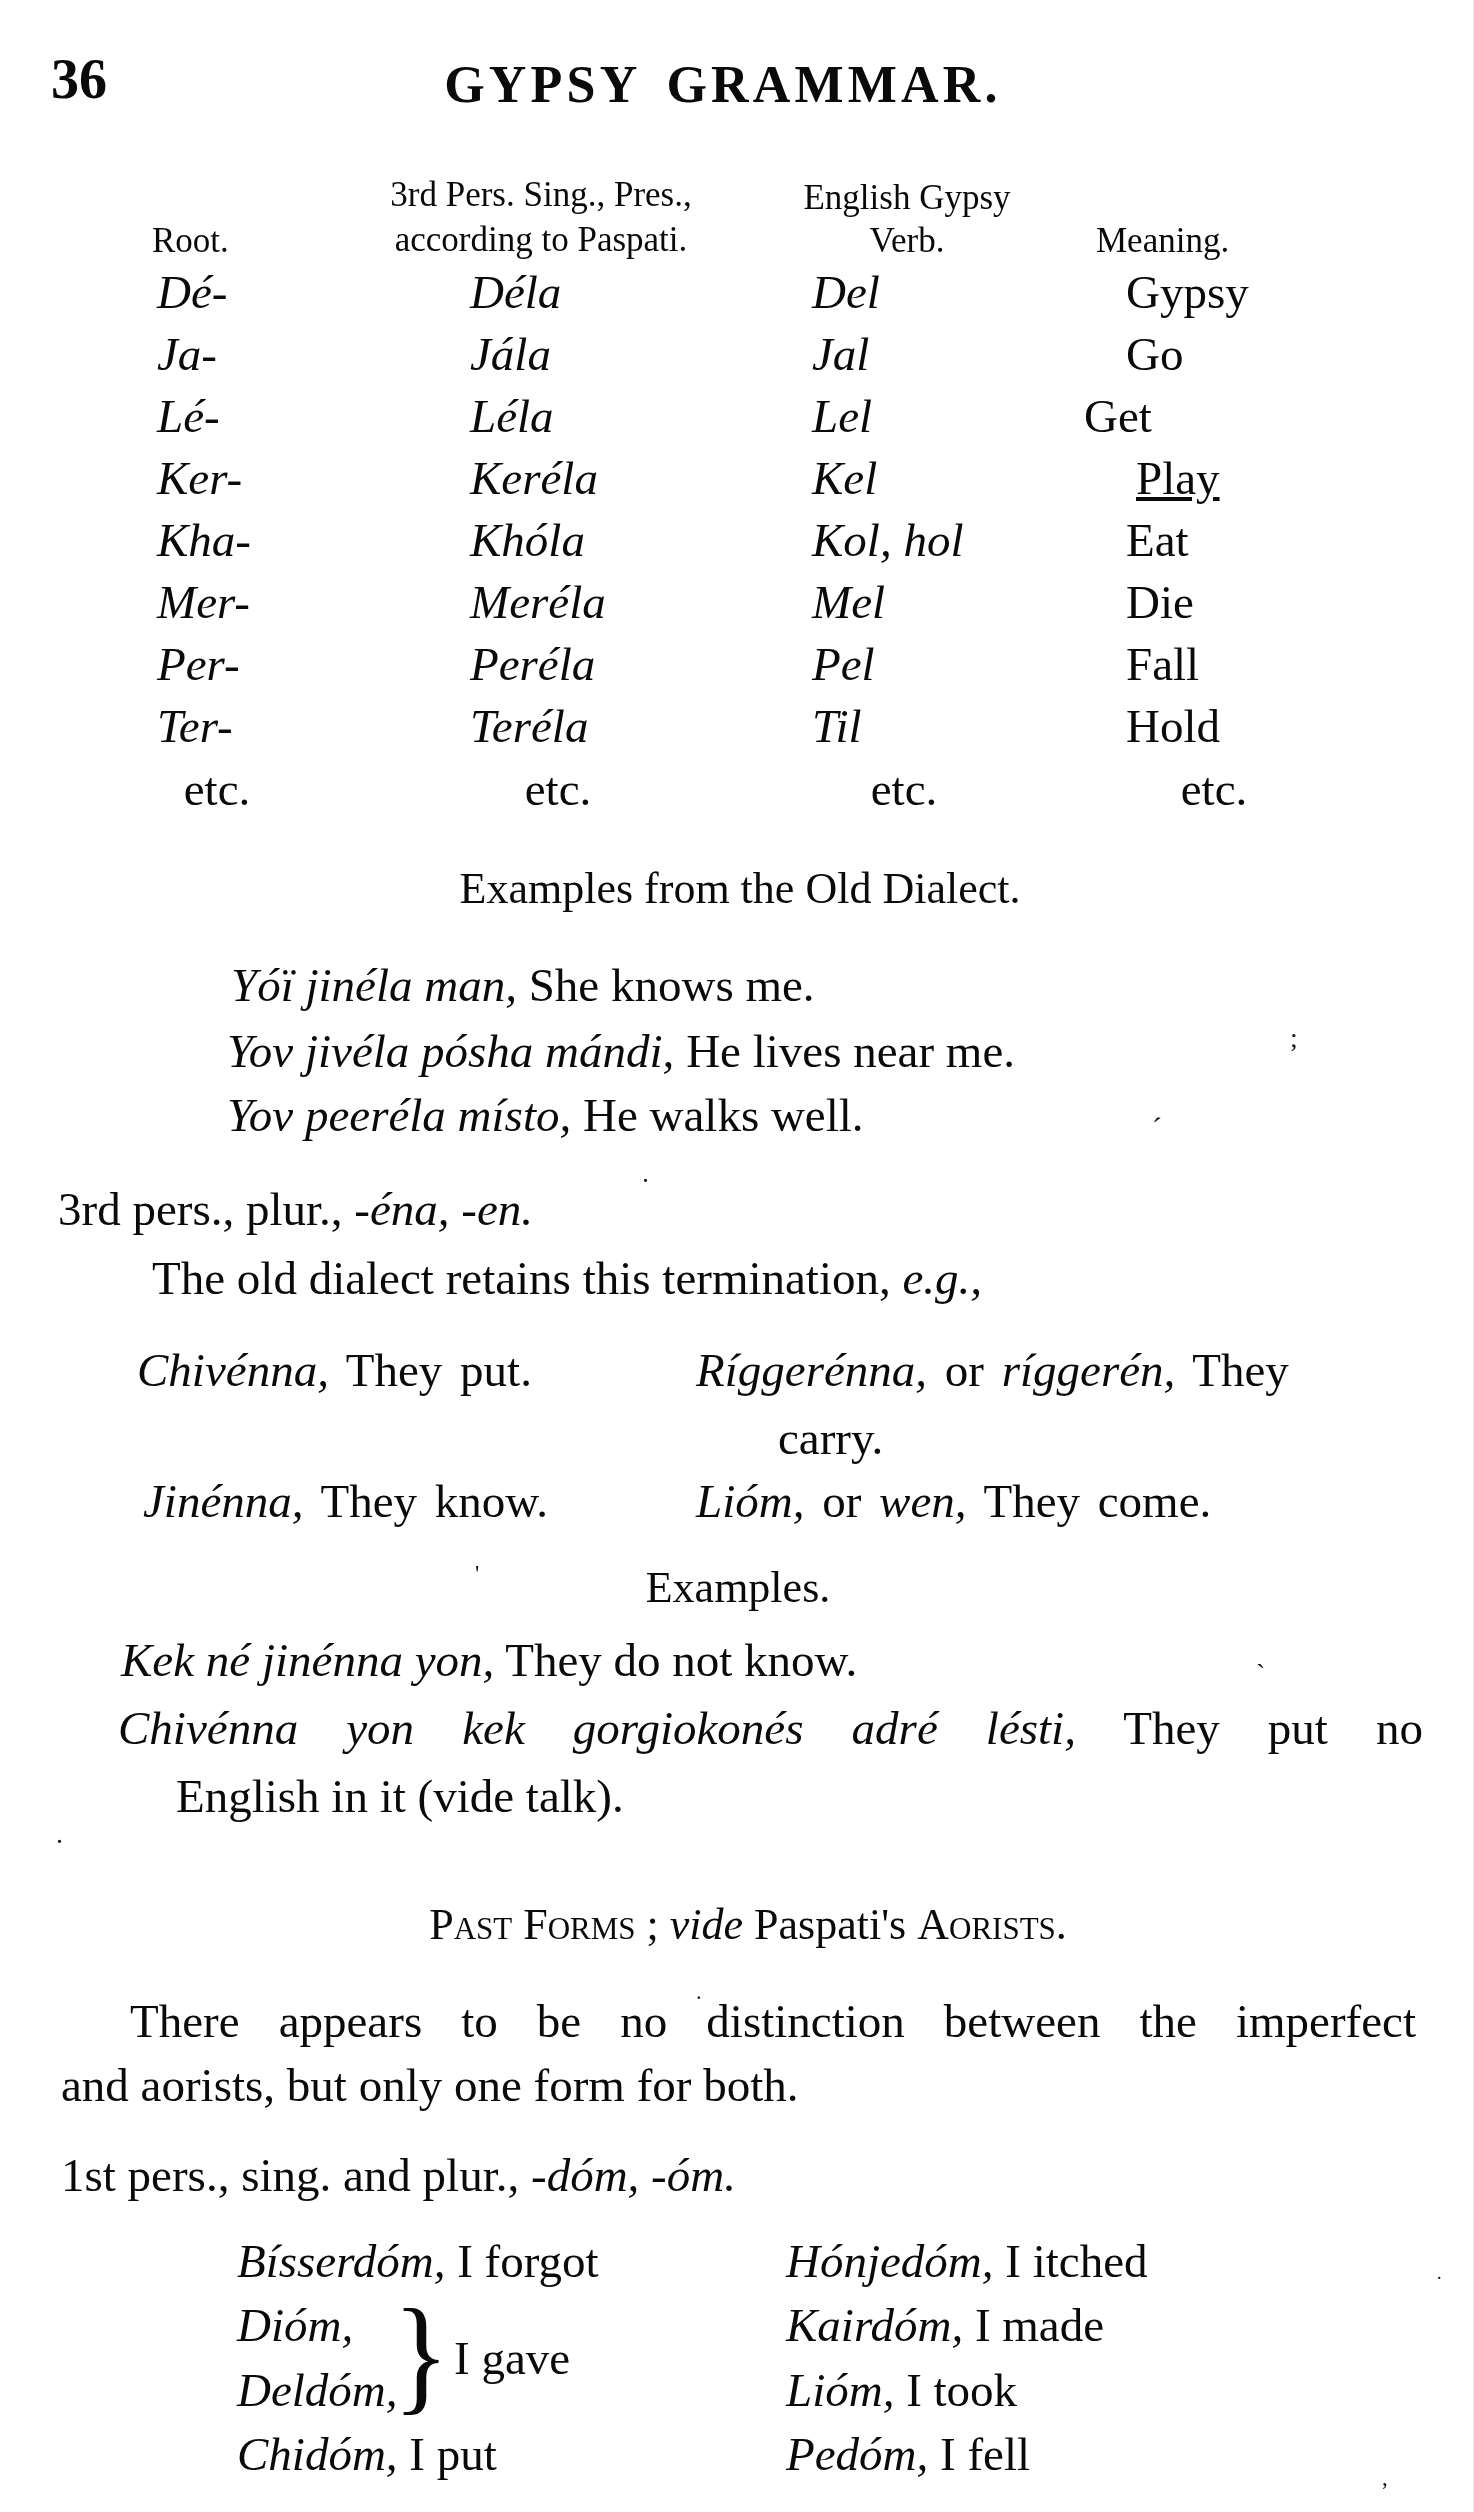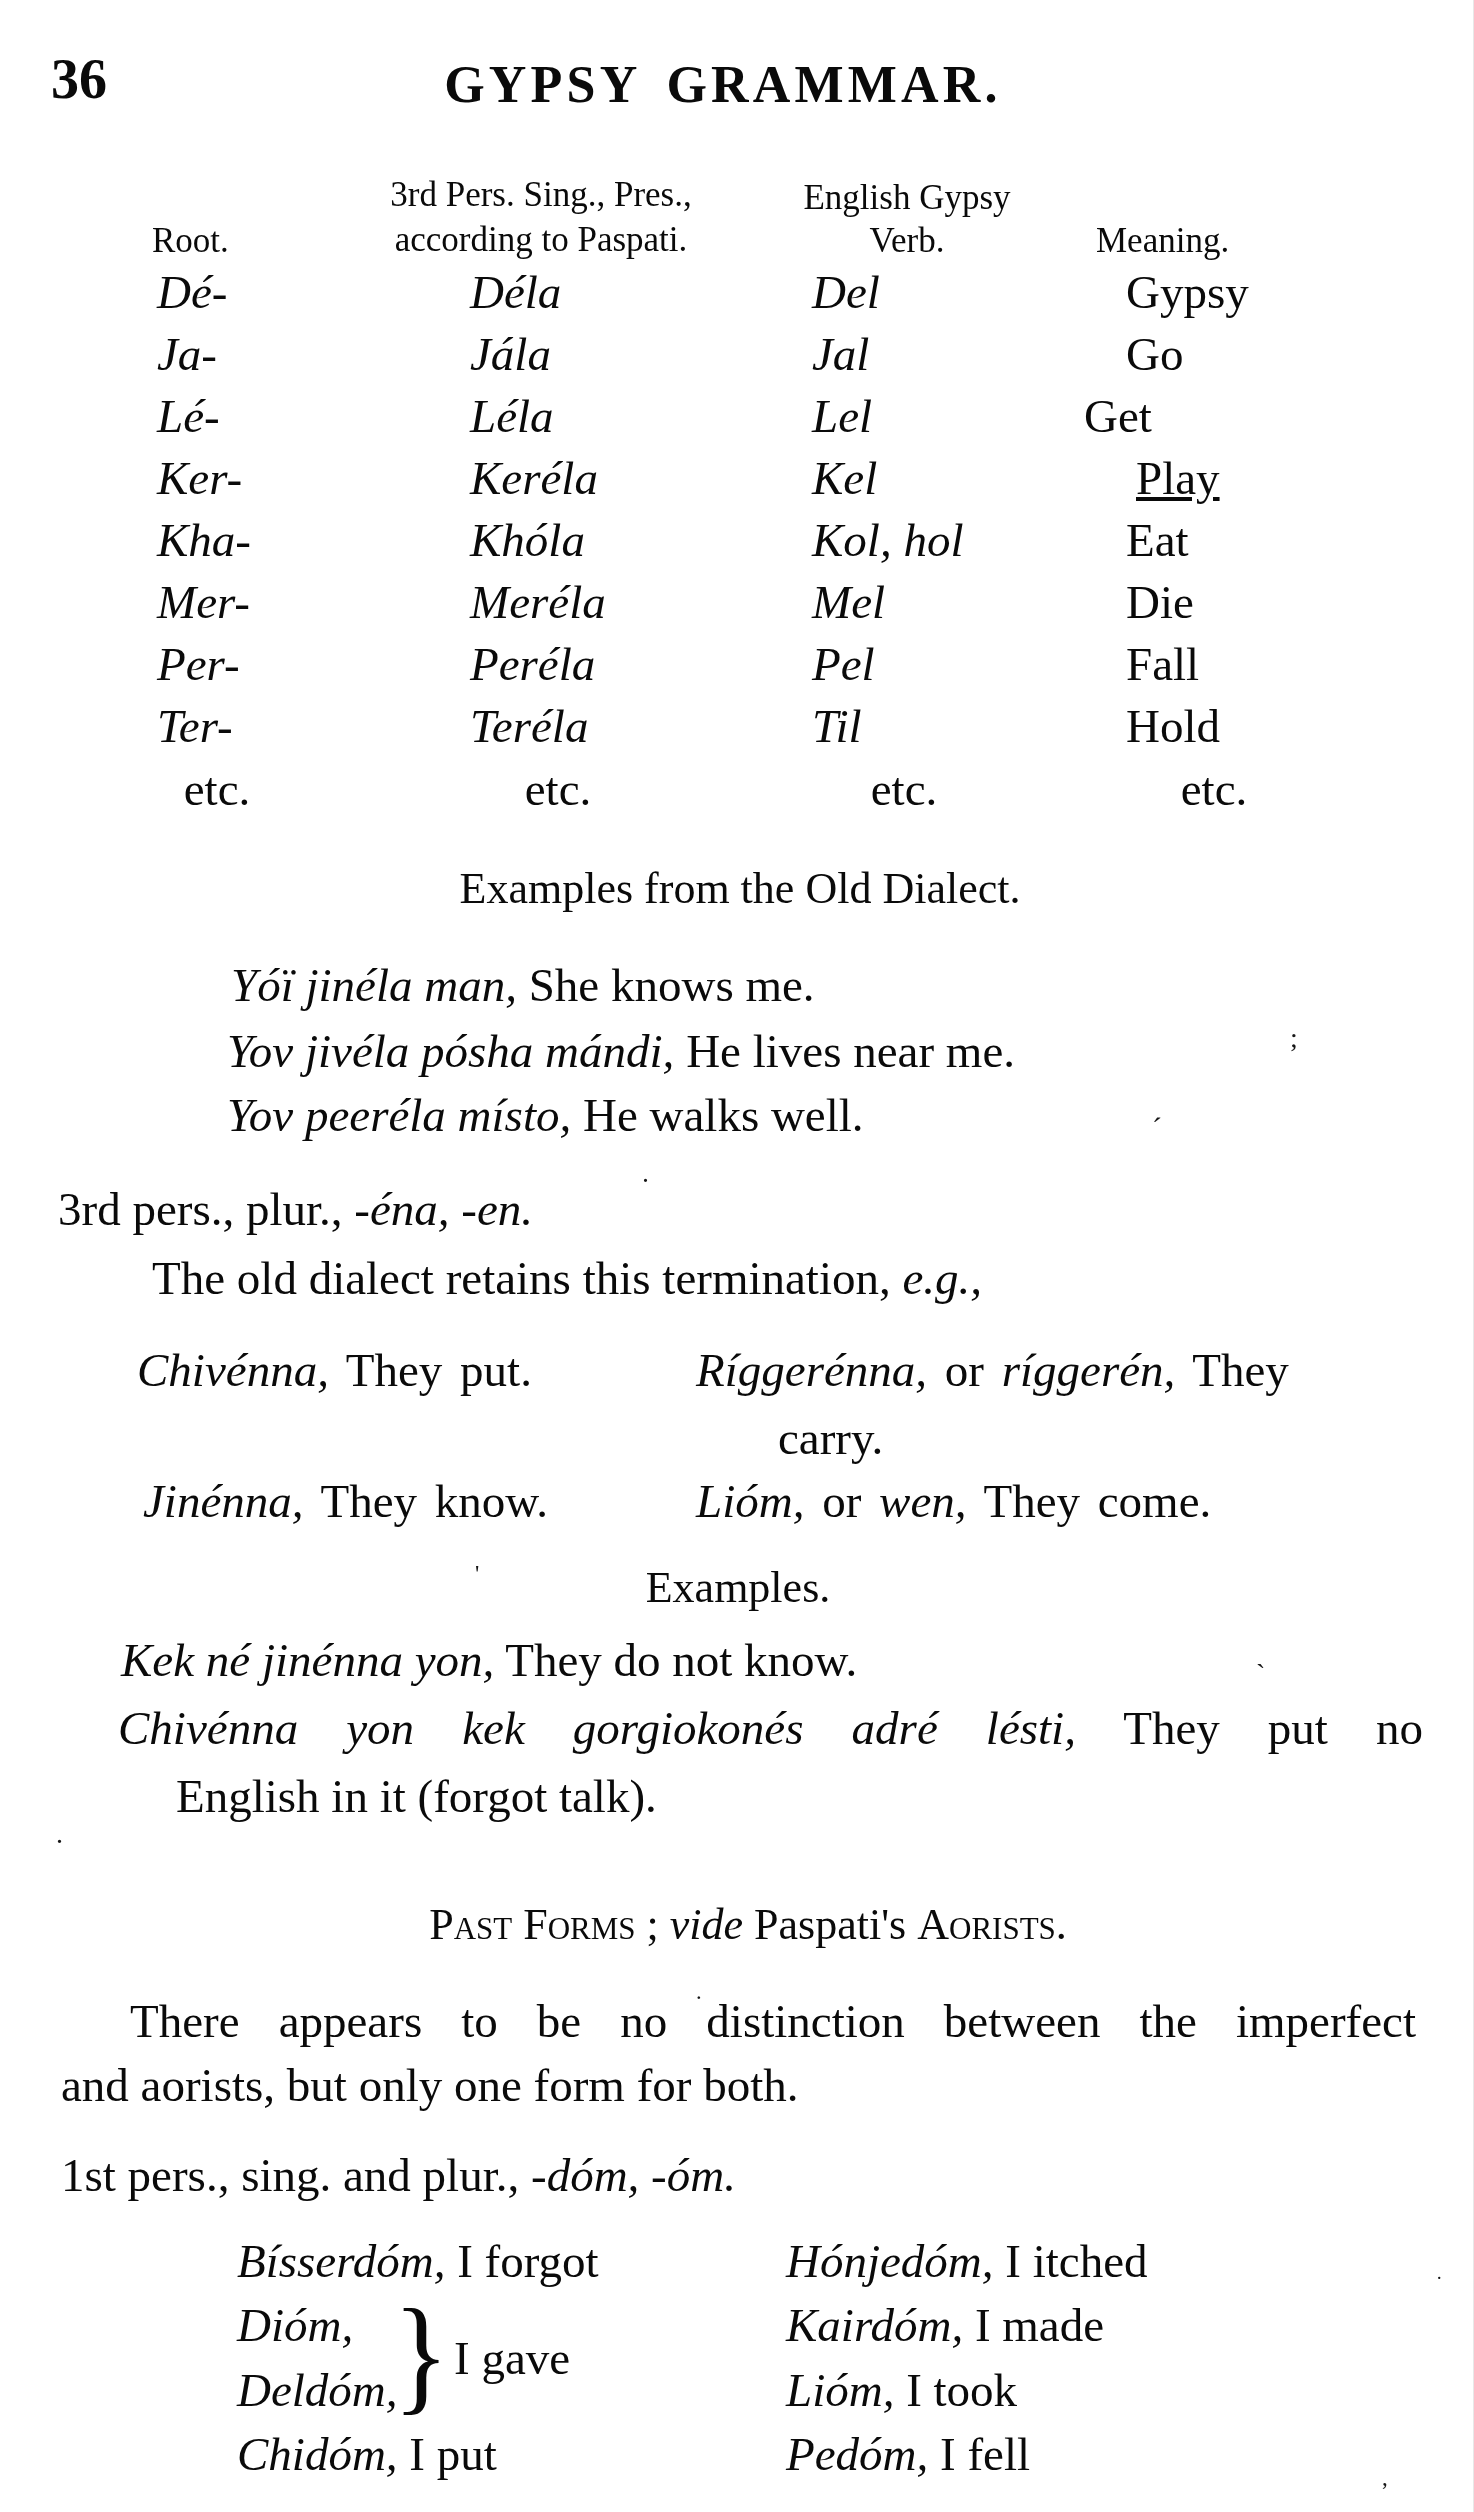--- a/index.html
+++ b/index.html
@@ -105,21 +105,21 @@
     <div class="abs" style="left:778px;top:1415px;">carry.</div>
 
     <div class="abs glossline" style="left:143px;top:1478px;"><span class="it">Jinénna,</span><span> They know.</span></div>
     <div class="abs glossline" style="left:696px;top:1478px;"><span class="it">Lióm,</span><span> or </span><span class="it">wen,</span><span> They come.</span></div>
   </div>
 
   <div>
     <div class="abs h1 ctr" style="left:738px;top:1566px;">Examples.</div>
     <div class="abs" style="left:121px;top:1637px;"><span class="it">Kek né jinénna yon,</span><span> They do not know.</span></div>
     <div class="abs jline" style="left:118px;top:1705px;width:1305px;"><span class="it">Chivénna yon kek gorgiokonés adré lésti,</span><span> They put no</span></div>
-    <div class="abs" style="left:176px;top:1773px;">English in it (forgot talk).</div>
+    <div class="abs" style="left:176px;top:1773px;">English in it (vide talk).</div>
   </div>
 
   <div>
     <div class="abs h1 ctr" style="left:748px;top:1903px;"><span class="sc">Past Forms</span><span> ; </span><span class="it">vide</span><span> Paspati's </span><span class="sc">Aorists</span><span>.</span></div>
 
     <div class="abs jline" style="left:130px;top:1998px;width:1286px;">There appears to be no distinction between the imperfect</div>
     <div class="abs" style="left:61px;top:2062px;">and aorists, but only one form for both.</div>
 
     <div class="abs" style="left:61px;top:2152px;"><span>1st pers., sing. and plur., </span><span class="it">-dóm, -óm.</span></div>
   </div>

